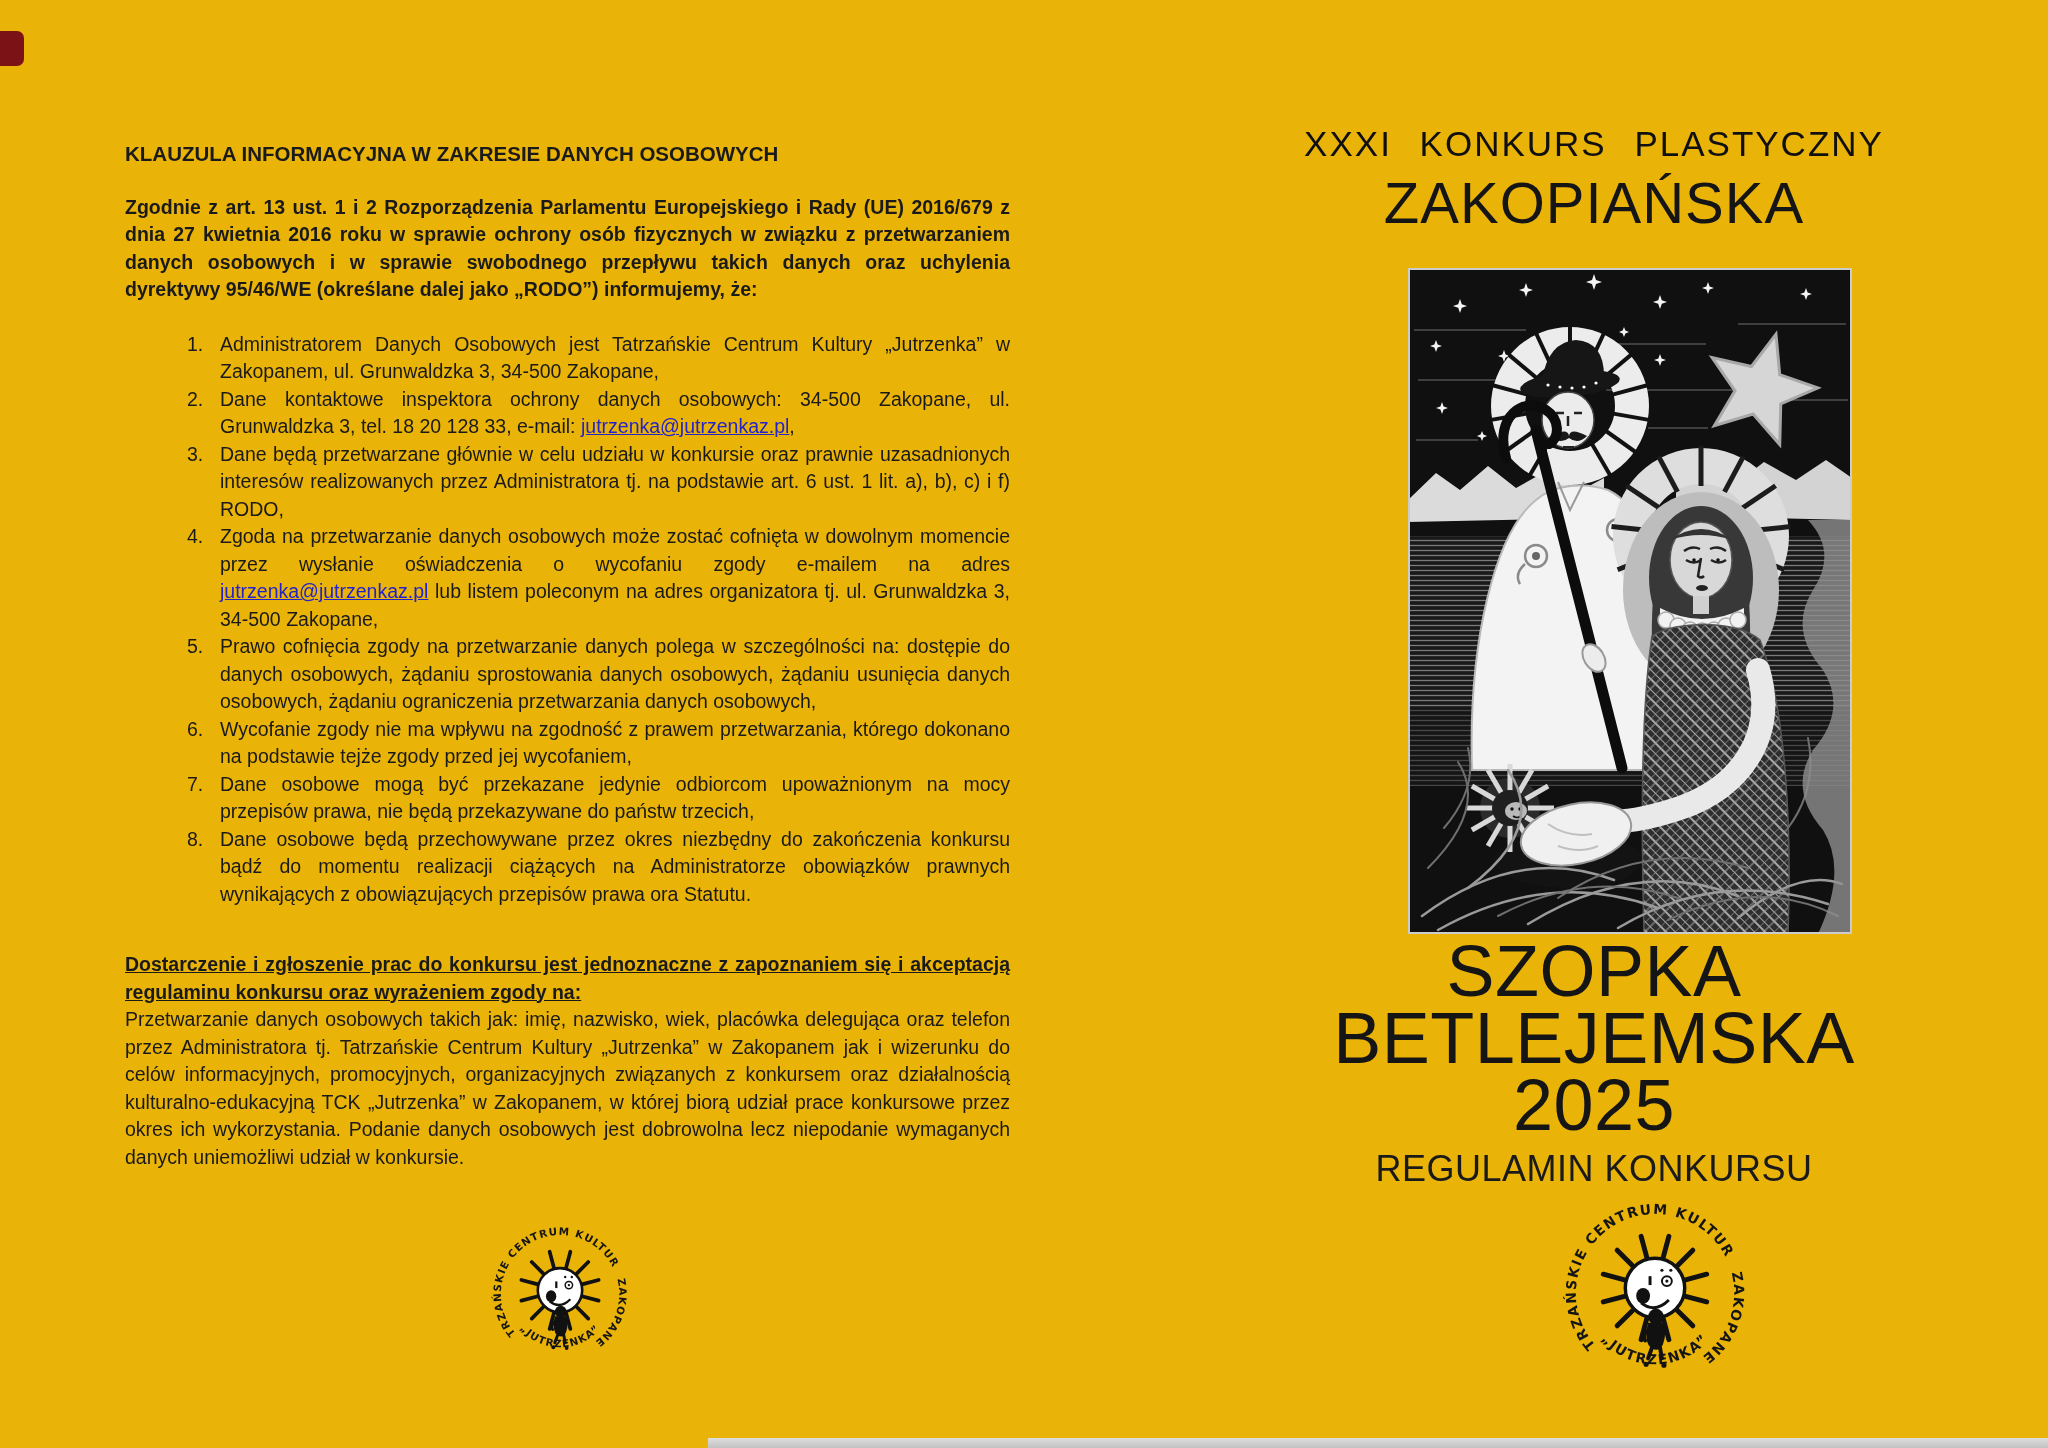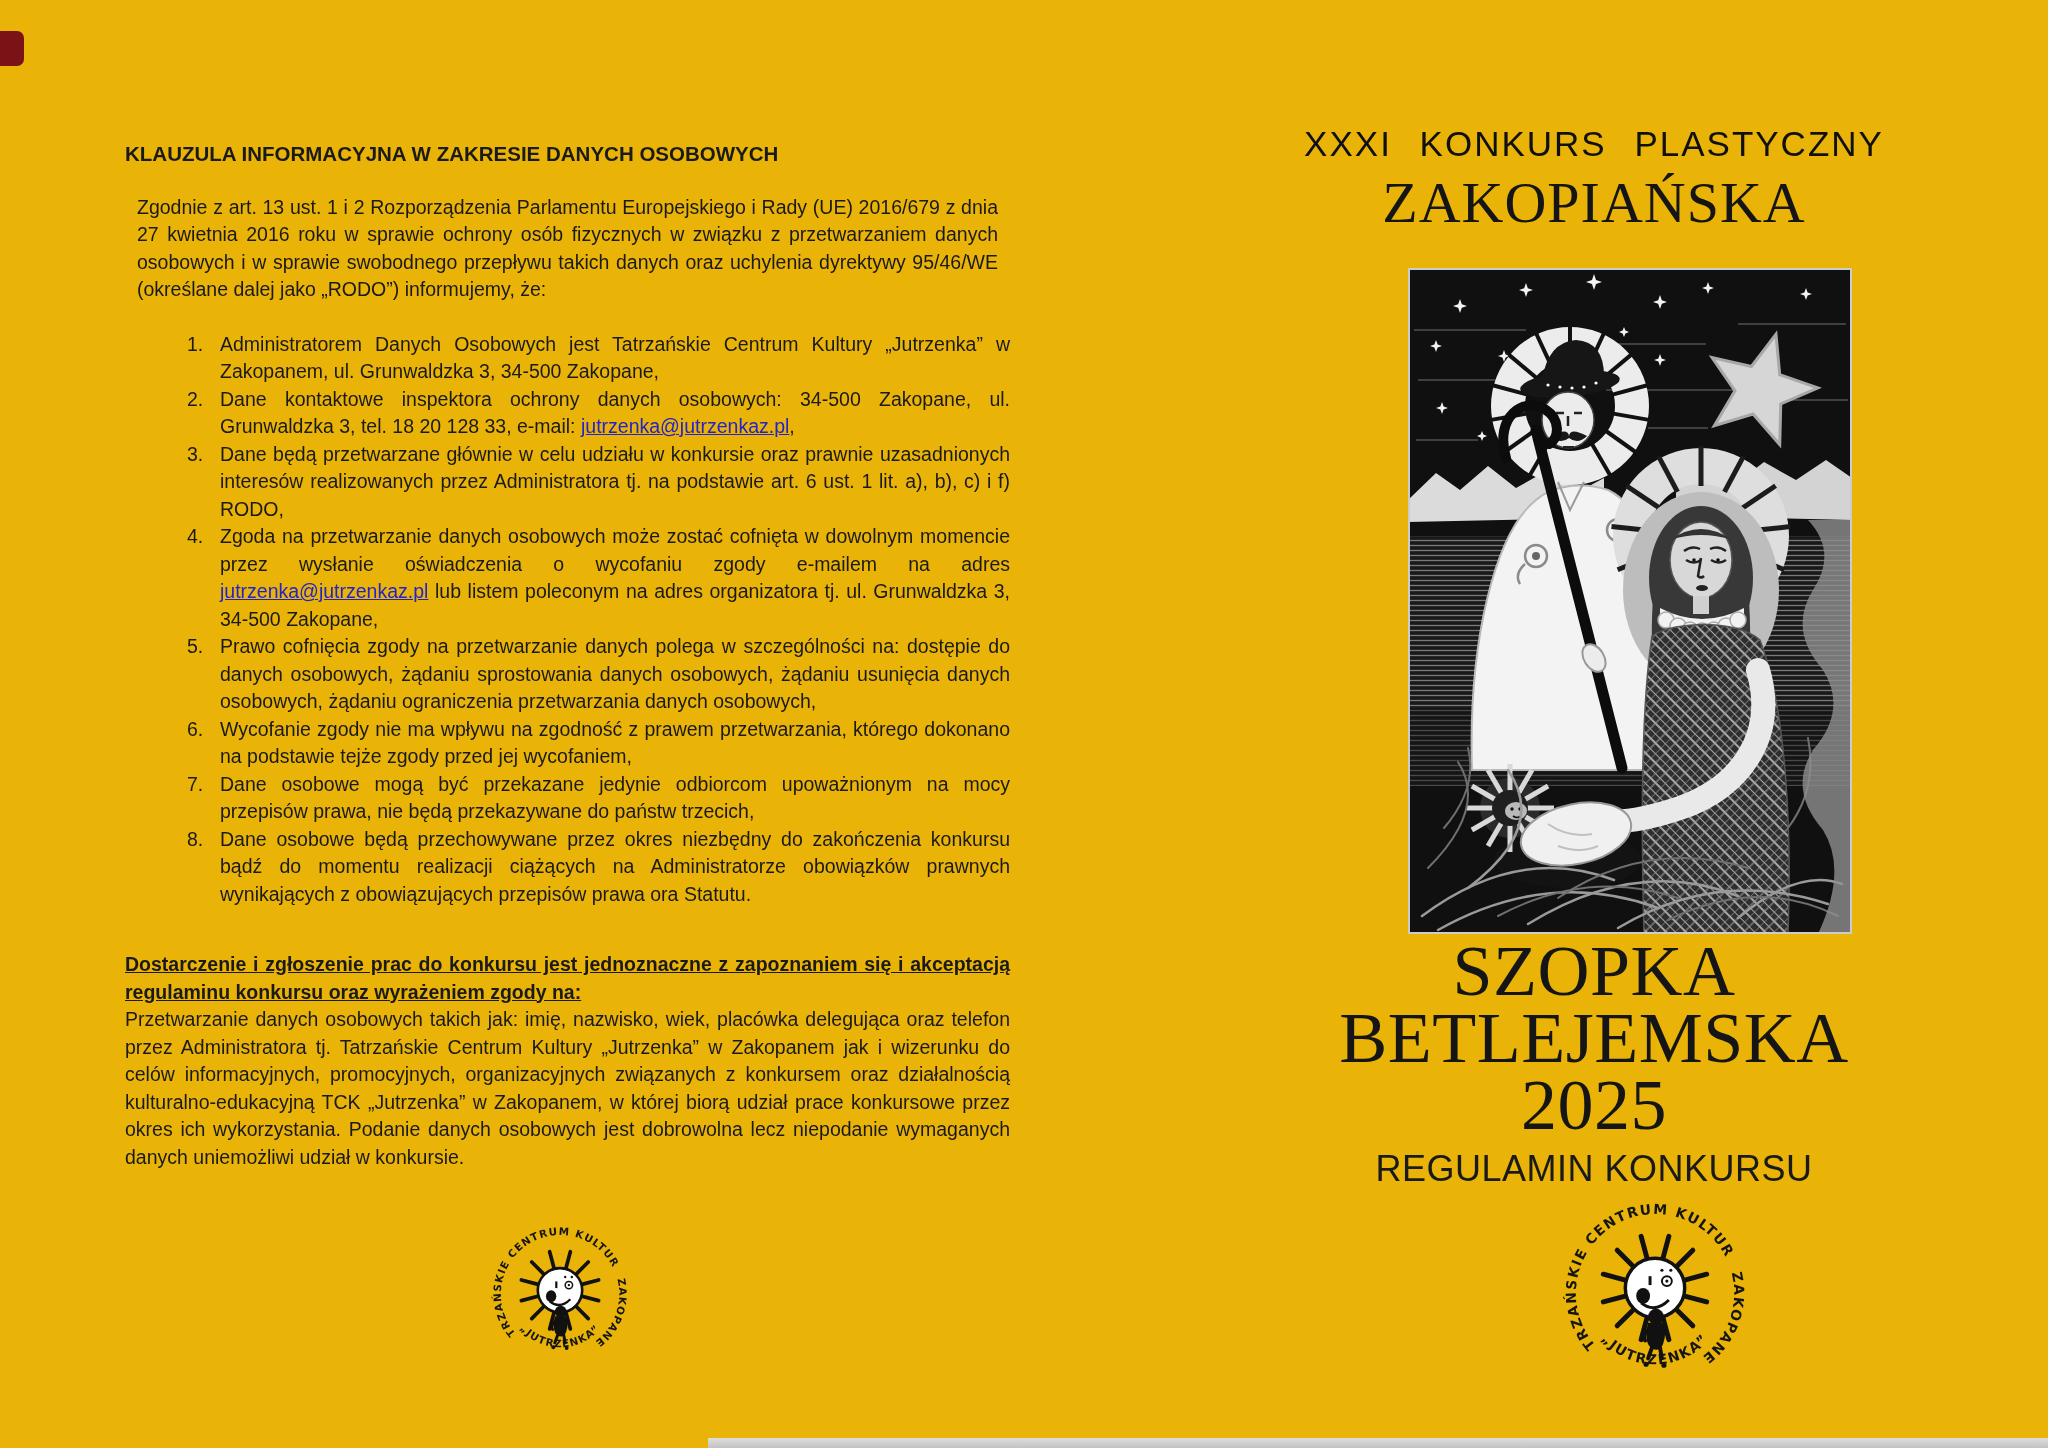--- a/index.html
+++ b/index.html
@@ -15,42 +15,42 @@
   .scan-edge{position:absolute;left:708px;top:1438px;width:1340px;height:10px;
     background:linear-gradient(#dedede,#c2c2c2);}
   
   .left-page{
     position:absolute;left:125px;top:140px;width:885px;
     font-size:19.5px;line-height:27.5px;text-align:justify;
   }
   .left-page h1{
     font-size:20.5px;line-height:27.5px;font-weight:bold;margin:0 0 26px 0;text-align:left;
   }
-  .intro{margin:12px;}
+  .intro{margin:0;font-weight:bold;}
   ol.rodo{list-style:none;margin:27px 0 0 0;padding:0 0 0 95px;}
   ol.rodo li{position:relative;text-align:justify;}
   .li-num{position:absolute;left:-33px;}
   .email-link{text-decoration:underline;cursor:pointer;}
   .consent-heading{
     margin:43px 0 0 0;font-weight:bold;text-decoration:underline;text-align:justify;
   }
   .consent-body{margin:0;}
   
   .logo{position:absolute;}
   .logo-left{left:486px;top:1220px;width:148px;height:148px;}
   .logo-right{left:1556px;top:1194px;width:198px;height:198px;}
   .logo svg{width:100%;height:100%;display:block;}
   .logo text{
     font-family:"DejaVu Sans", sans-serif;font-weight:bold;font-size:14px;
     letter-spacing:1.5px;fill:#151515;
   }
   
   .rp{position:absolute;left:1194px;width:800px;text-align:center;}
   .kicker{top:124px;font-size:35px;letter-spacing:2px;word-spacing:16px;color:#101010;}
-  .title-serif{font-family:Liberation Serif, serif;color:#151515;}
+  .title-serif{font-family:Liberation Sans, sans-serif;color:#151515;}
   .zakopianska{top:172px;font-size:58px;line-height:62px;letter-spacing:1px;}
   .main-title{top:938px;font-size:72px;line-height:67px;letter-spacing:0.5px;}
   .subtitle{top:1148px;font-size:36px;font-weight:normal;letter-spacing:0.5px;}
   .illustration-box{position:absolute;left:1408px;top:268px;width:444px;height:666px;}
   .illustration-box svg{width:100%;height:100%;display:block;}
 </style>
 </head>
 <body>
 
 <div class="sheet">

